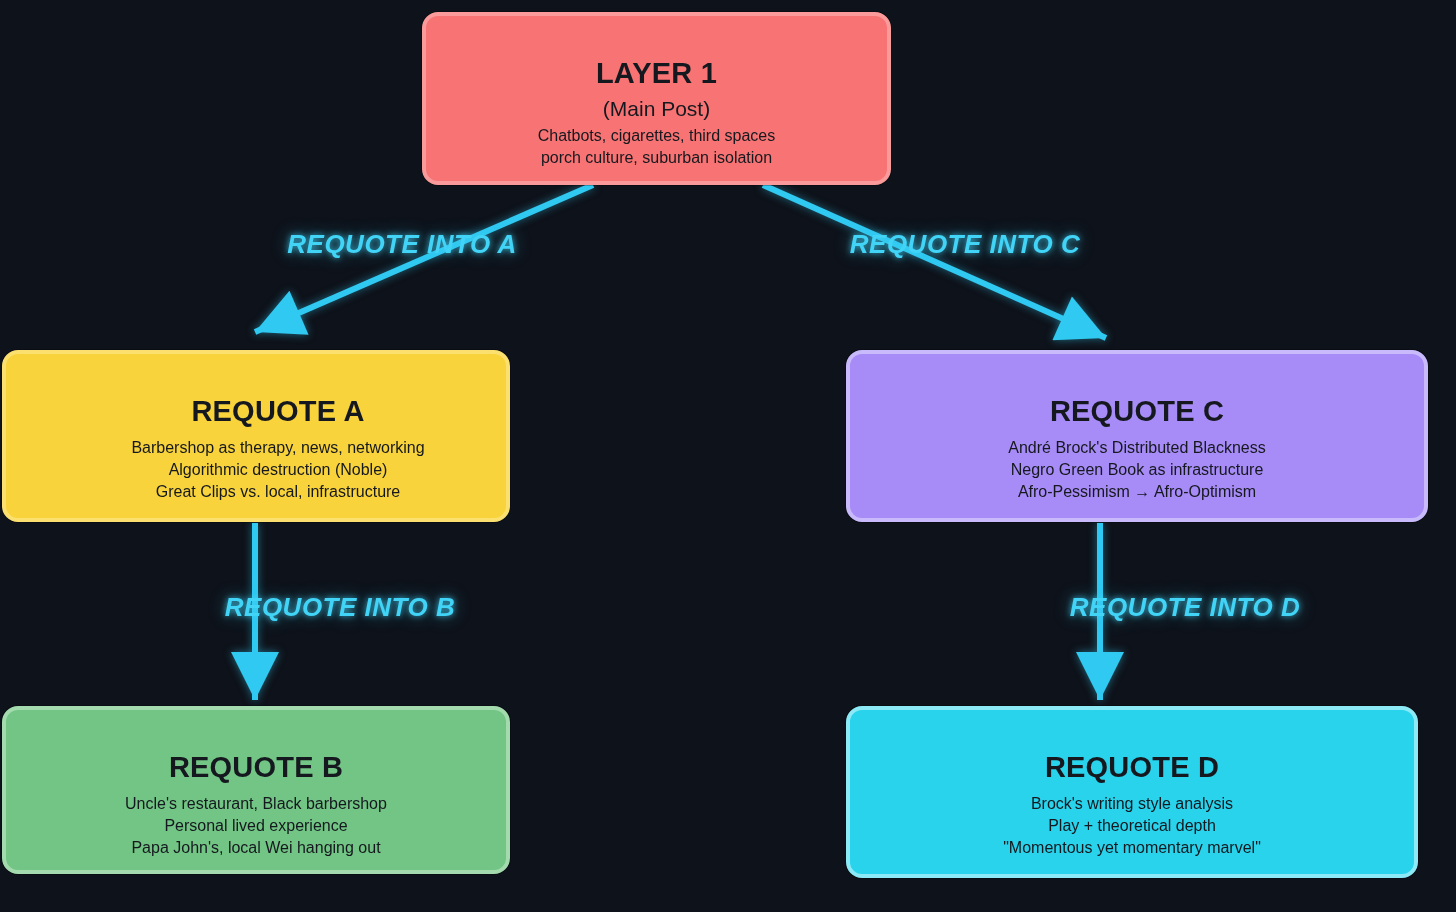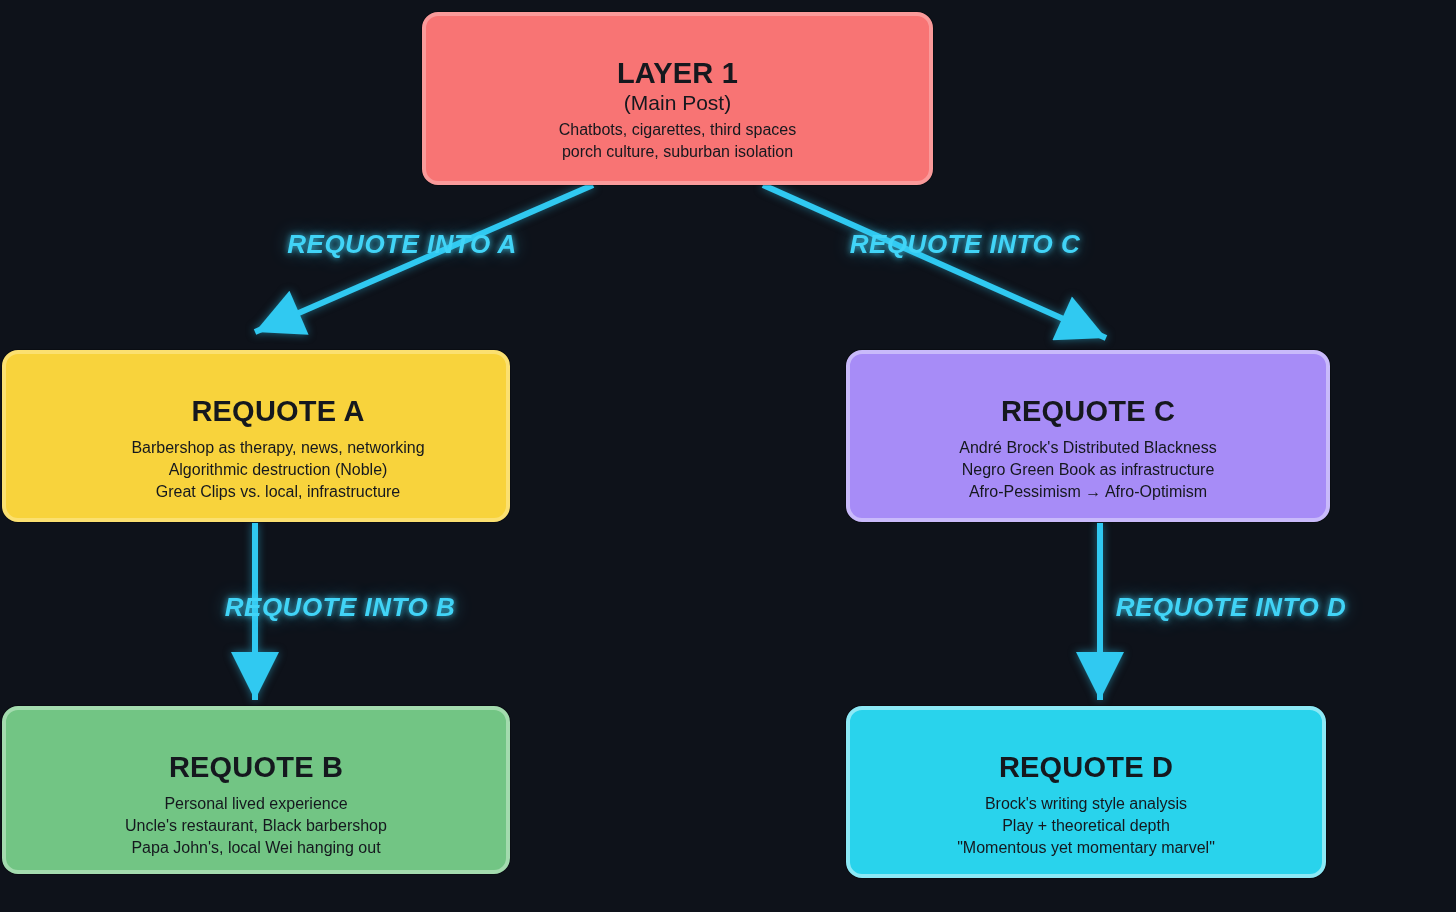--- a/index.html
+++ b/index.html
@@ -33,57 +33,58 @@
     box-shadow: 0 0 0 1px rgba(0,0,0,0.25);
   }
   .node .node-title {
     margin-top: 40px;
     font-size: 29px;
     line-height: 34px;
     font-weight: 700;
     letter-spacing: 0.2px;
   }
   .node .node-subtitle {
+    margin-top: 6px;
     font-size: 21px;
     line-height: 26px;
     font-weight: 400;
   }
   .node .node-lines {
     margin-top: 9px;
   }
   .node.root .node-lines {
     margin-top: 3px;
   }
   .node .node-line {
     font-size: 16px;
     line-height: 22px;
     font-weight: 500;
   }
-  #node-layer-1  { left: 422px; top: 12px;  width: 511px; height: 173px; }
+  #node-layer-1  { left: 422px; top: 12px;  width: 469px; height: 173px; }
   #node-requote-a{ left: 2px;   top: 350px; width: 508px; height: 172px; }
-  #node-requote-c{ left: 846px; top: 350px; width: 484px; height: 172px; }
+  #node-requote-c{ left: 846px; top: 350px; width: 582px; height: 172px; }
   #node-requote-b{ left: 2px;   top: 706px; width: 508px; height: 168px; }
-  #node-requote-d{ left: 846px; top: 706px; width: 480px; height: 172px; }
+  #node-requote-d{ left: 846px; top: 706px; width: 572px; height: 172px; }
 
   .edge-label {
     position: absolute;
     z-index: 3;
     transform: translate(-50%, -50%);
     font-size: 26px;
     font-weight: 700;
     font-style: italic;
     letter-spacing: 0.5px;
     white-space: nowrap;
     color: #41d4f7;
     text-shadow: 0 0 6px rgba(64, 210, 247, 0.85), 0 0 18px rgba(64, 210, 247, 0.45);
   }
   #edge-label-a { left: 390px;  top: 244px; padding-left: 24px; }
   #edge-label-c { left: 965px;  top: 244px; }
   #edge-label-b { left: 340px;  top: 607px; }
-  #edge-label-d { left: 1231px; top: 607px; }
+  #edge-label-d { left: 1185px; top: 607px; }
 
   .edge-line {
     stroke: #30c9f1;
     stroke-width: 6;
     fill: none;
     filter: drop-shadow(0 0 4px rgba(48, 201, 241, 0.5));
   }
   .arrowhead-fill { fill: #30c9f1; }
 </style>
 </head>
@@ -131,22 +132,22 @@
     <div class="node-lines">
       <div class="node-line">André Brock's Distributed Blackness</div>
       <div class="node-line">Negro Green Book as infrastructure</div>
       <div class="node-line">Afro-Pessimism → Afro-Optimism</div>
     </div>
   </div>
 
   <div class="node" id="node-requote-b" style="background-color: rgb(114, 197, 132); border-color: rgb(163, 219, 174);">
     <div class="node-title">REQUOTE B</div>
     <div class="node-lines">
+      <div class="node-line">Uncle's restaurant, Black barbershop</div>
       <div class="node-line">Personal lived experience</div>
-      <div class="node-line">Uncle's restaurant, Black barbershop</div>
       <div class="node-line">Papa John's, local Wei hanging out</div>
     </div>
   </div>
 
   <div class="node" id="node-requote-d" style="background-color: rgb(41, 211, 236); border-color: rgb(140, 233, 246);">
     <div class="node-title">REQUOTE D</div>
     <div class="node-lines">
       <div class="node-line">Brock's writing style analysis</div>
       <div class="node-line">Play + theoretical depth</div>
       <div class="node-line">"Momentous yet momentary marvel"</div>

